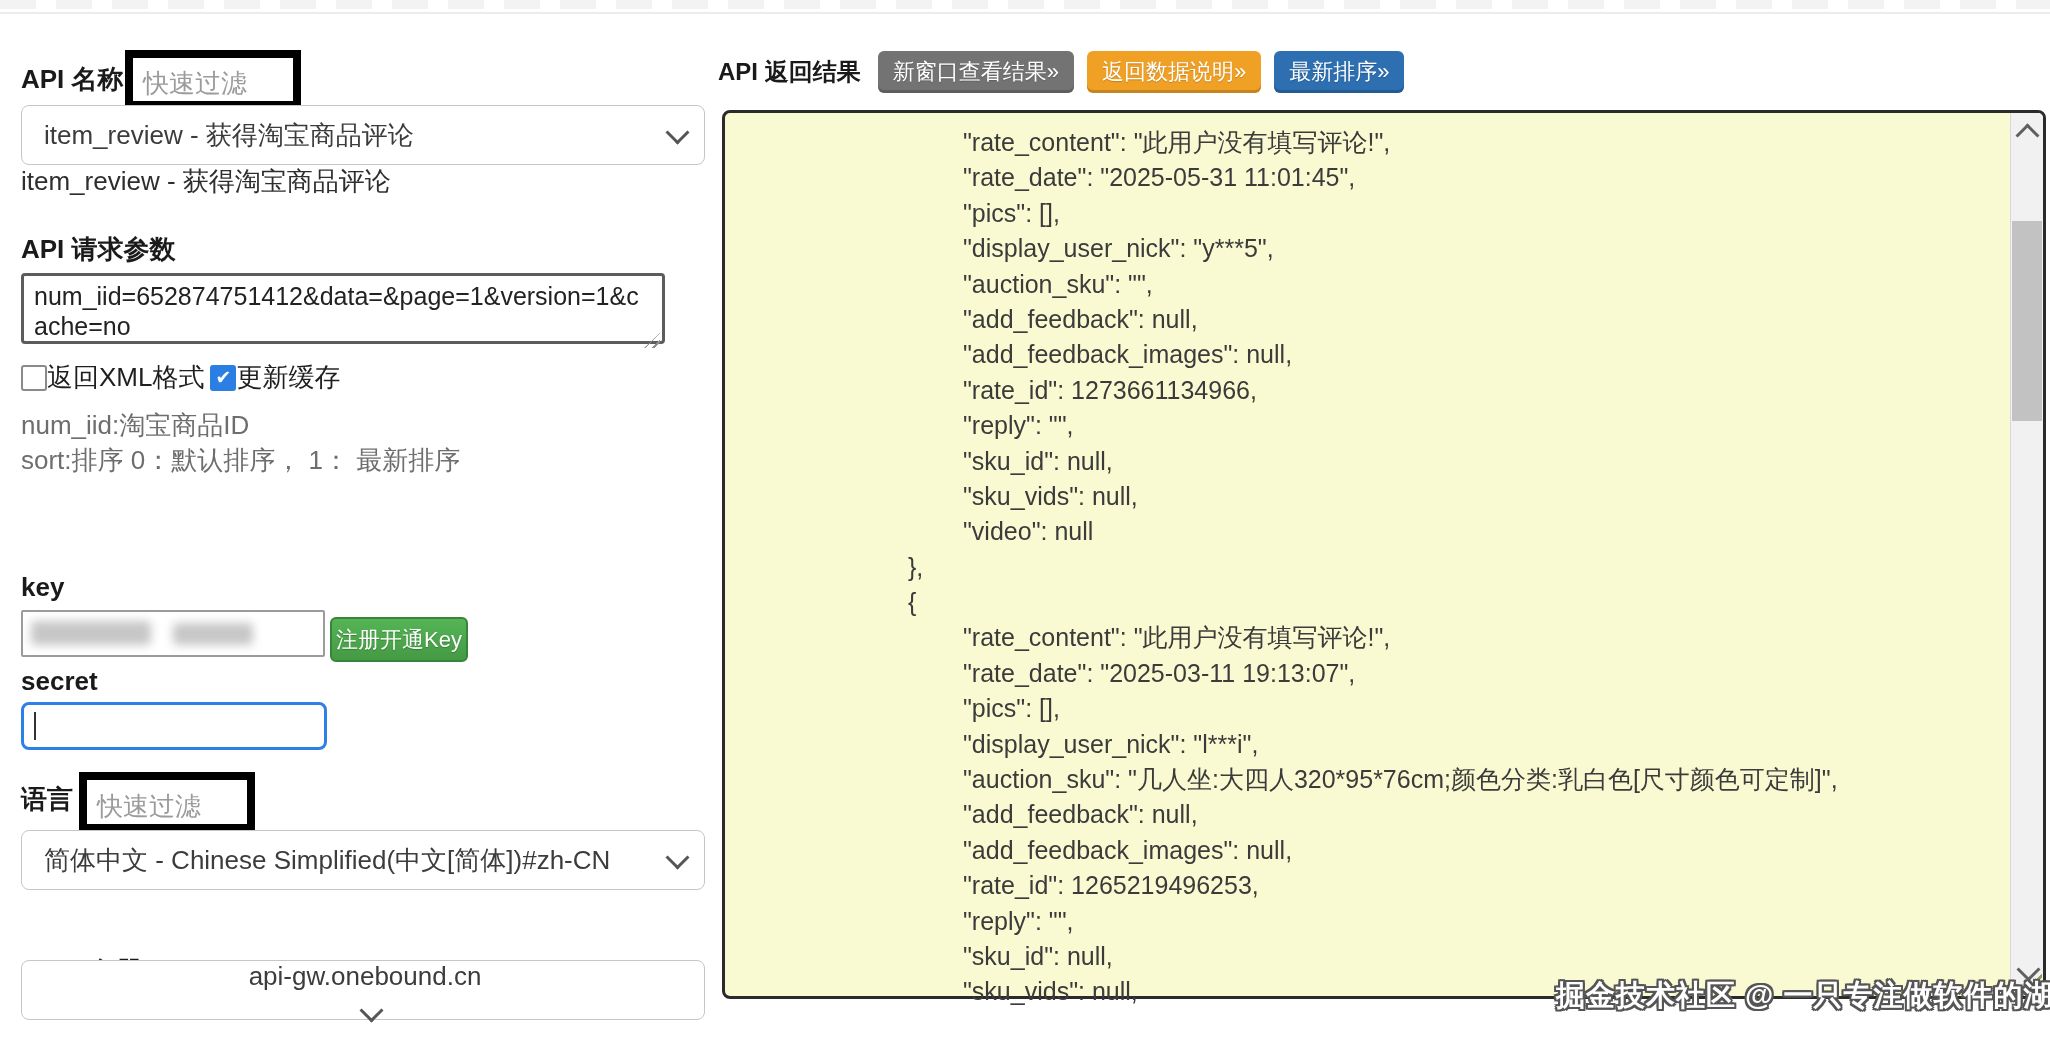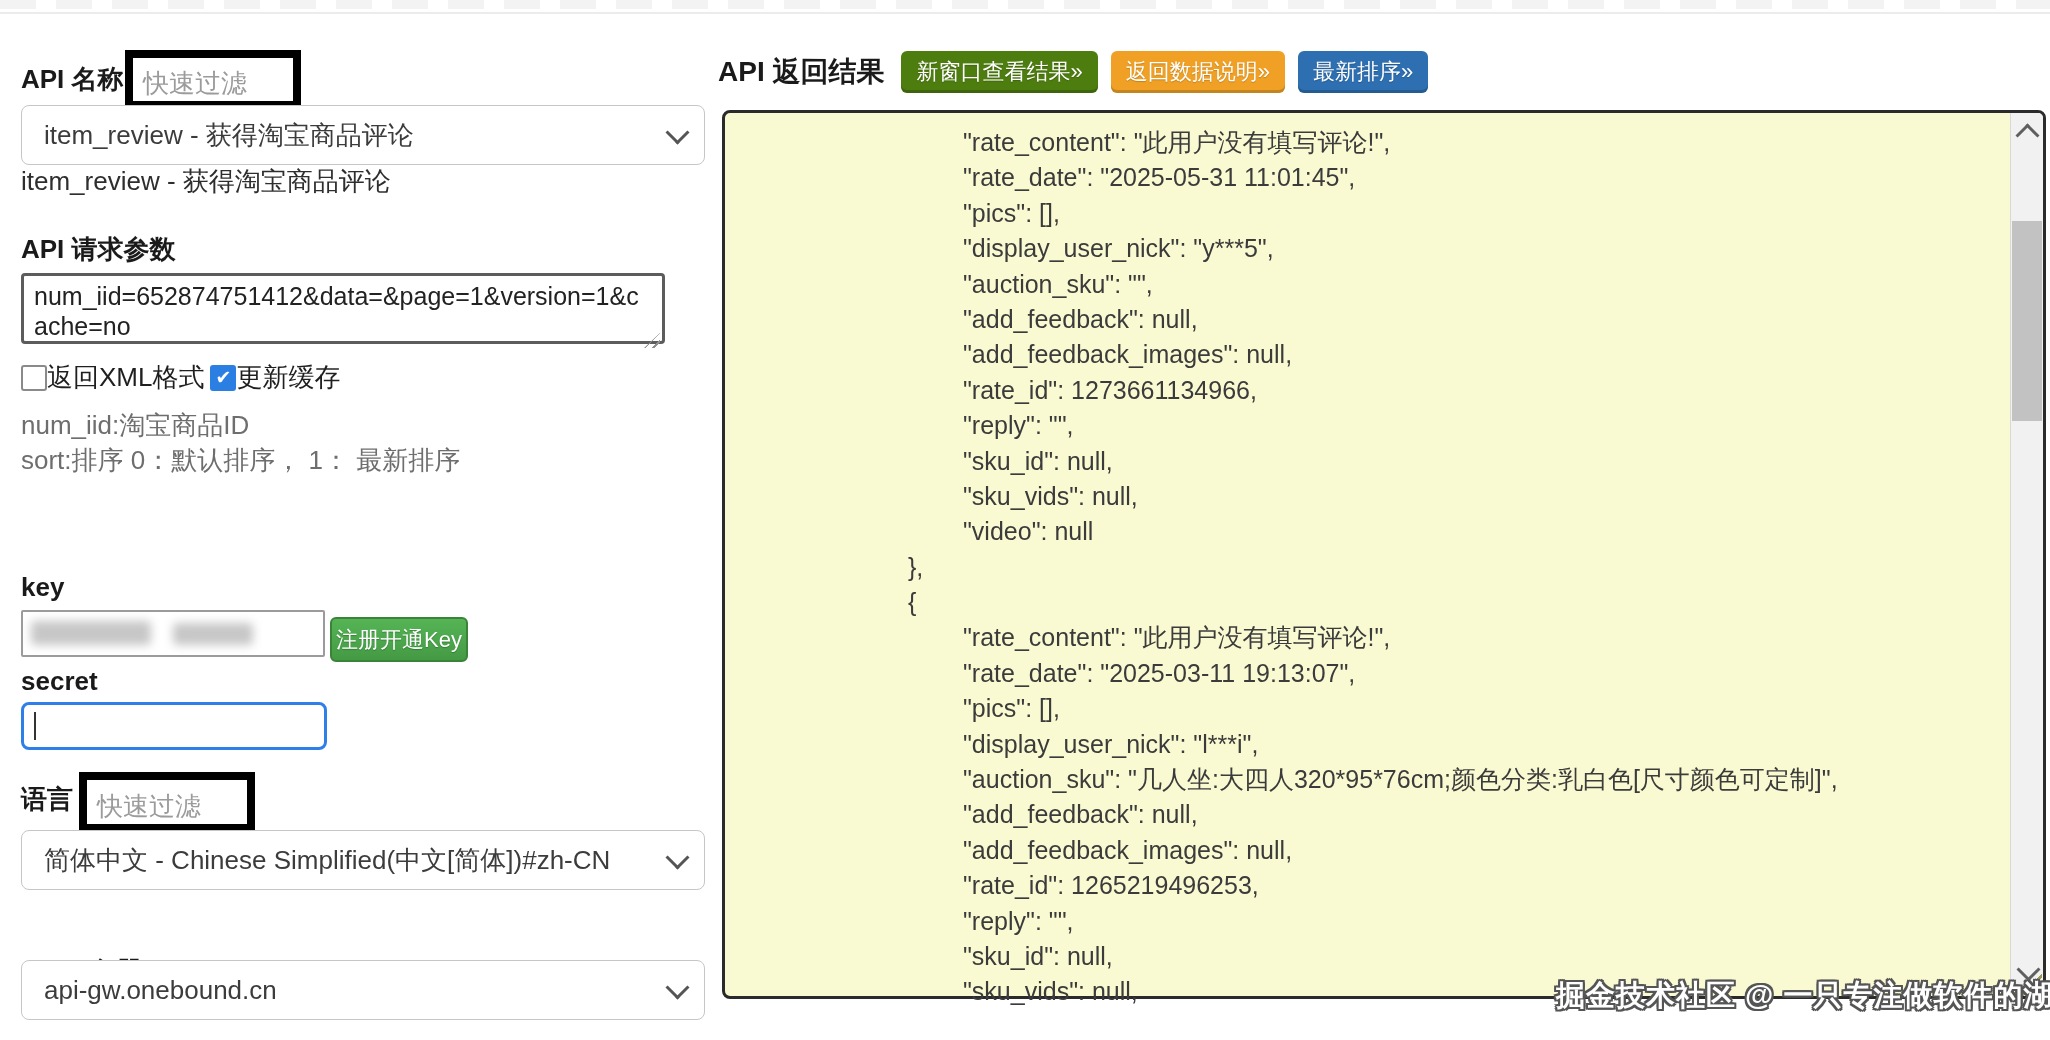--- a/index.html
+++ b/index.html
@@ -51,25 +51,25 @@
     font-size:22px;display:flex;align-items:center;justify-content:center;white-space:nowrap;cursor:pointer;
     text-shadow:0 1px 1px rgba(0,0,0,.25);}
   .secret-label{left:21px;top:666px;}
   .secret-input{position:absolute;left:21px;top:702px;width:300px;height:42px;background:#fff;
     border:3px solid #2e7fe8;border-radius:8px;}
   .caret{position:absolute;left:10px;top:7px;width:2px;height:28px;background:#333;}
   .lang-label{left:21px;top:782px;}
   .lang-filter{left:79px;top:772px;width:140px;height:44px;}
   .lang-select{left:21px;top:830px;width:642px;height:58px;}
   .server-label{left:21px;top:918px;margin-top:36px;}
-  .server-select{left:21px;top:960px;width:642px;height:58px;}
+  .server-select{left:21px;top:960px;width:642px;height:58px;flex-direction:column;}
 
   
   .result-header{position:absolute;left:718px;top:51px;display:flex;align-items:center;gap:13px;}
-  .result-title{font-weight:bold;font-size:28px;color:#1a1a1a;white-space:nowrap;margin-right:4px;}
+  .result-title{font-weight:bold;font-size:24px;color:#1a1a1a;white-space:nowrap;margin-right:4px;}
   .hbtn{height:42px;border-radius:6px;display:flex;align-items:center;justify-content:center;
     padding:0 15px;color:#fff;font-size:22px;white-space:nowrap;cursor:pointer;
     box-shadow:inset 0 -3px 0 rgba(0,0,0,.18);text-shadow:0 1px 1px rgba(0,0,0,.2);}
 
   
   .result-box{position:absolute;left:722px;top:110px;width:1318px;height:883px;
     background:#FAFAD2;border:3px solid #2b2b2b;border-radius:8px;}
   .json-lines{position:absolute;left:3px;top:12px;right:40px;font-size:25px;line-height:35.4px;
     color:#3b3b3b;white-space:nowrap;overflow:hidden;}
   .json-line{height:35.4px;}
@@ -151,21 +151,21 @@
   </div>
 
   <div class="lbl server-label">API服务器</div>
   <div class="selectbox server-select">
     <span class="val">api-gw.onebound.cn</span>
     <span class="chev-down"></span>
   </div>
 
   <div class="result-header">
     <span class="result-title">API 返回结果</span>
-    <span class="hbtn" style="background: #4d7c0f;">新窗口查看结果»</span>
+    <span class="hbtn" style="background: #737373;">新窗口查看结果»</span>
     <span class="hbtn" style="background: rgb(240, 161, 37);">返回数据说明»</span>
     <span class="hbtn" style="background: rgb(45, 111, 176);">最新排序»</span>
   </div>
 
   <div class="result-box">
     <div class="json-lines">
         <div class="json-line indent-2">"rate_content": "此用户没有填写评论!",</div>
         <div class="json-line indent-2">"rate_date": "2025-05-31 11:01:45",</div>
         <div class="json-line indent-2">"pics": [],</div>
         <div class="json-line indent-2">"display_user_nick": "y***5",</div>

